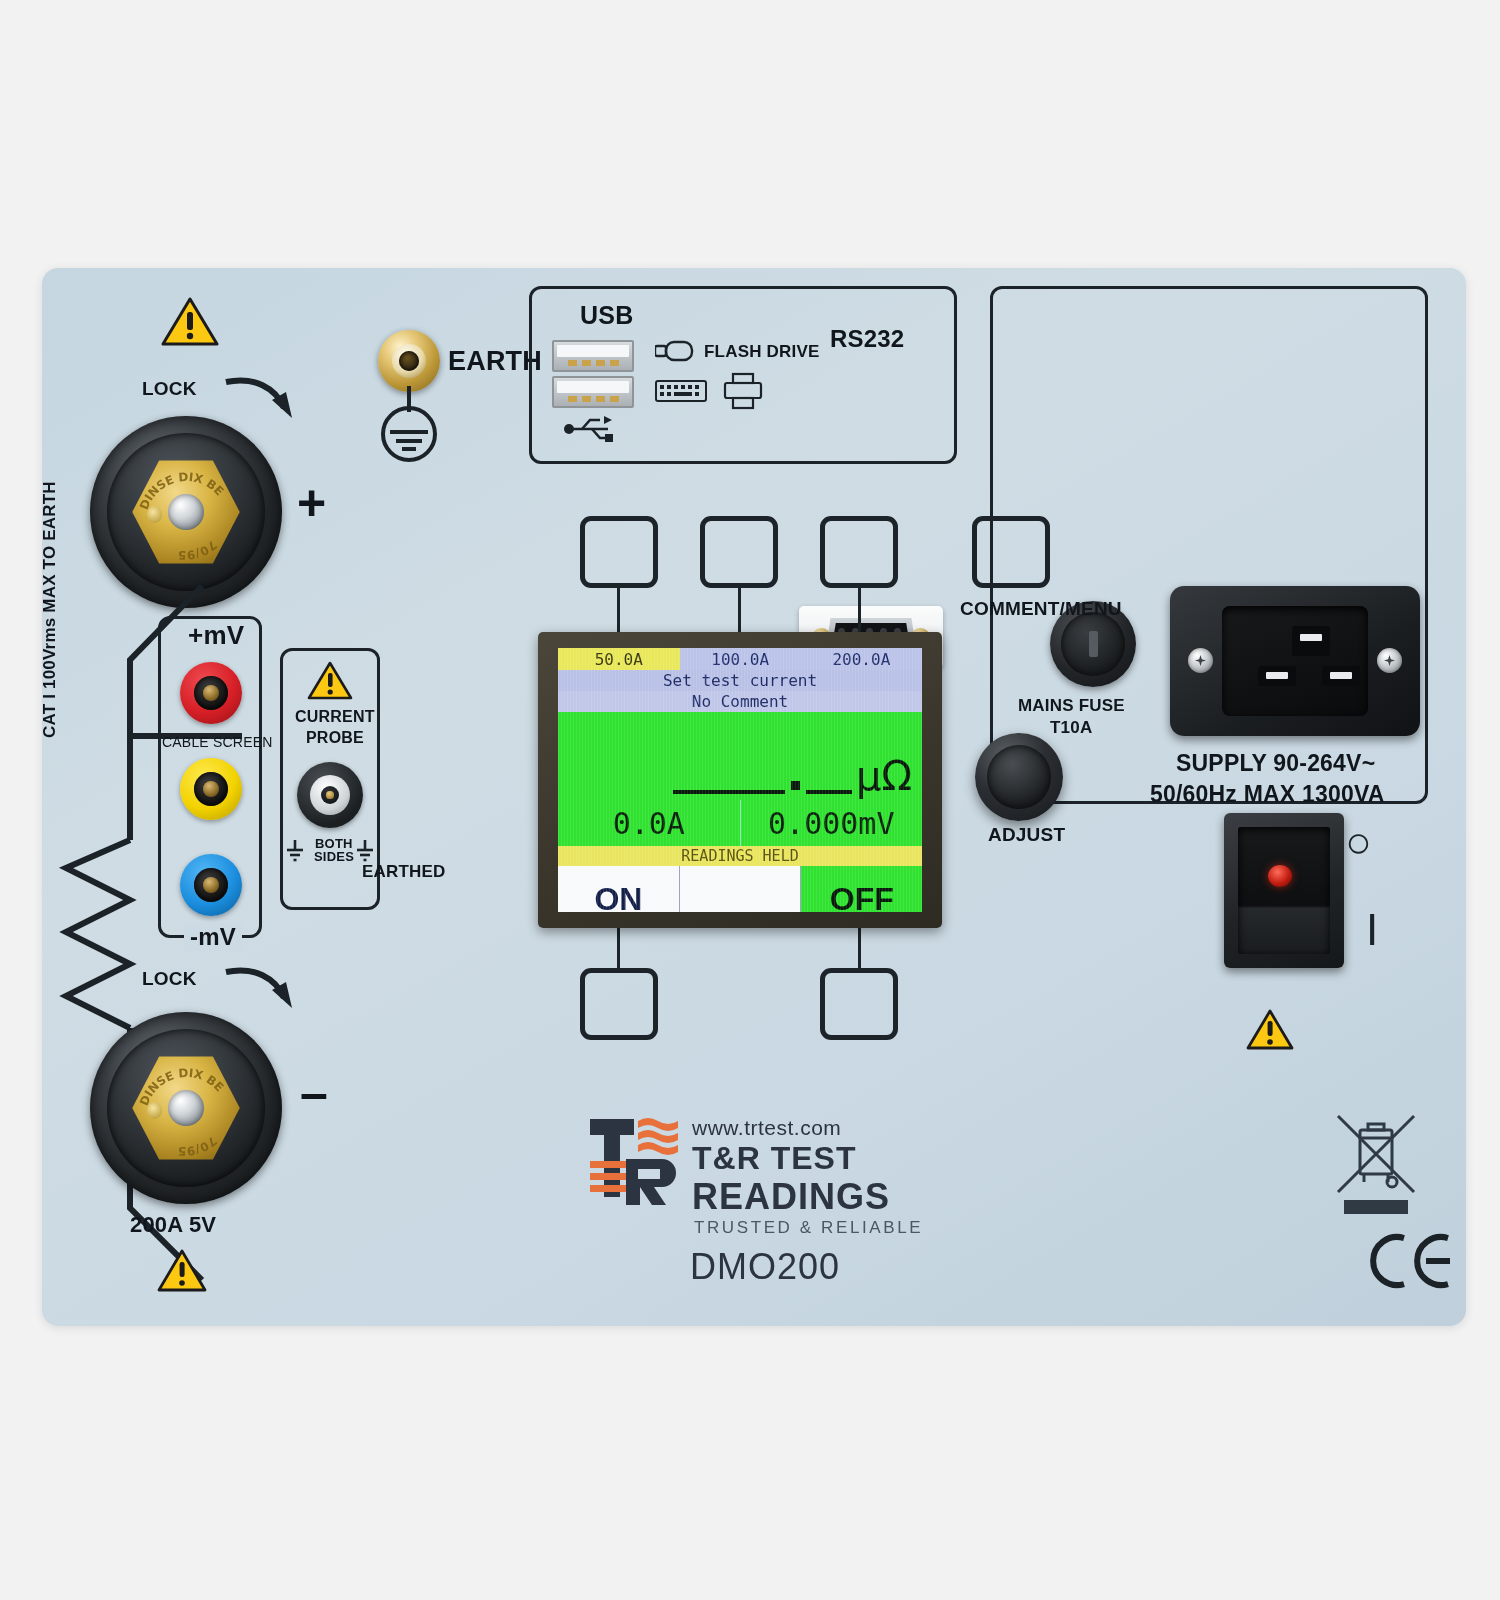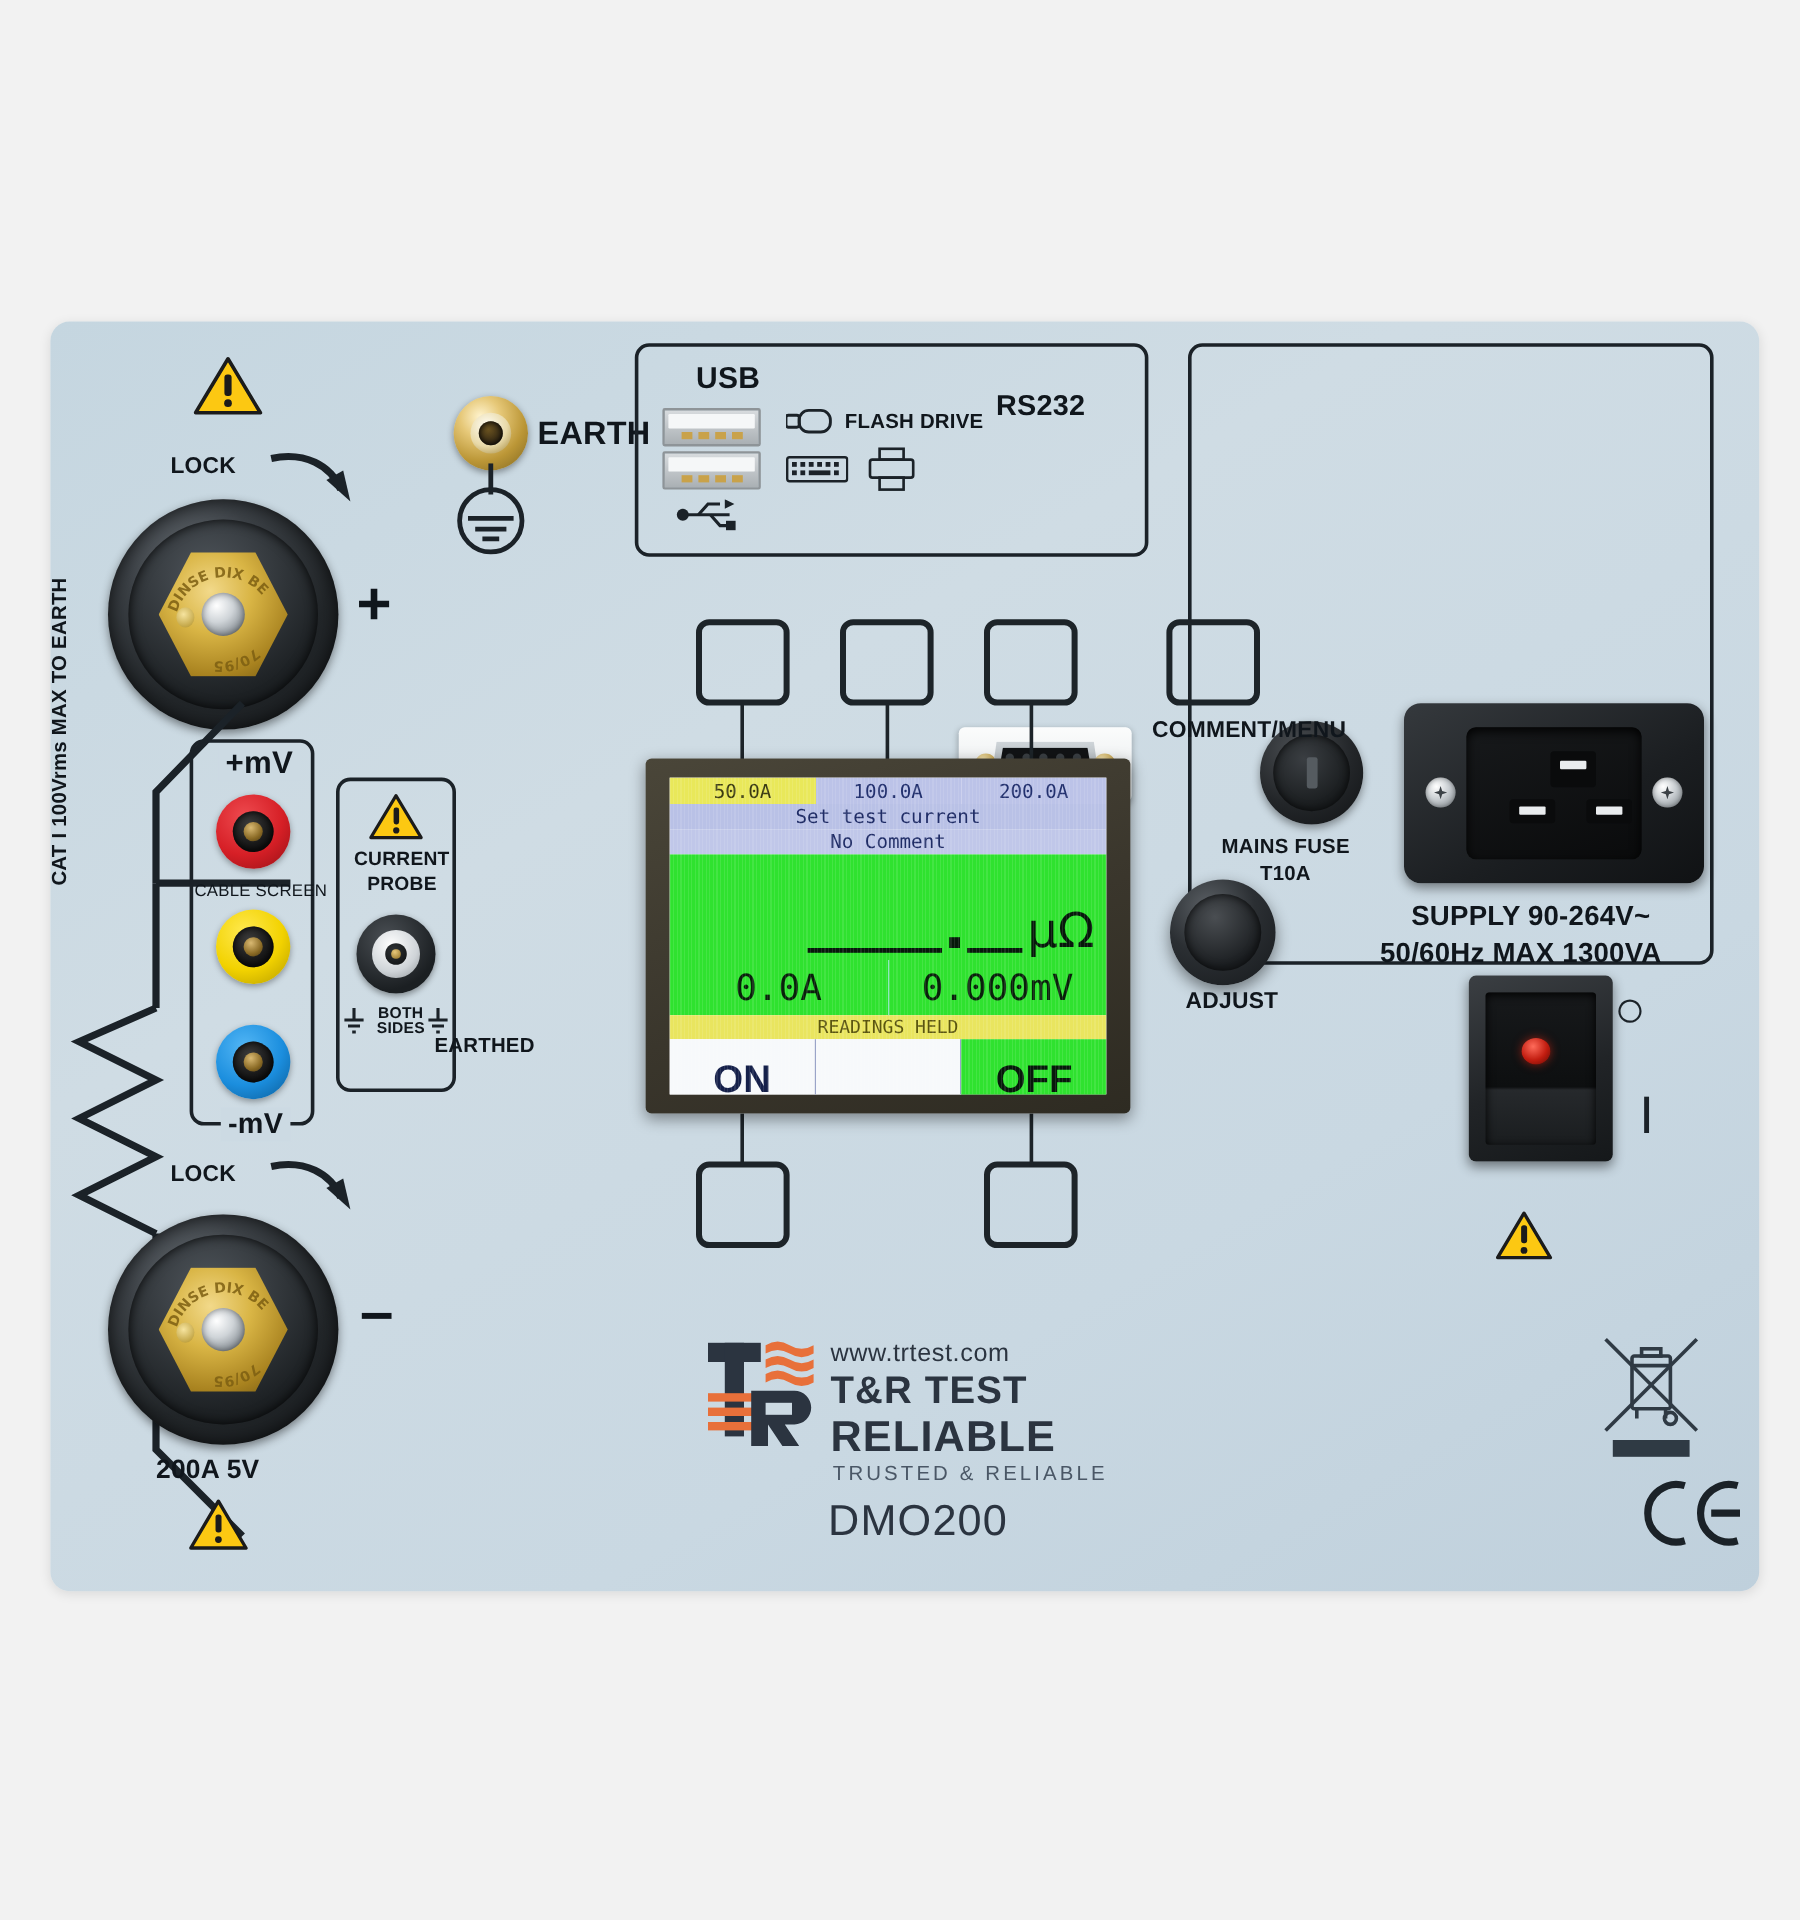--- a/index.html
+++ b/index.html
@@ -526,21 +526,21 @@
           <rect x="4" y="48" width="44" height="7"></rect>
           <rect x="4" y="60" width="44" height="7"></rect>
           <rect x="4" y="72" width="44" height="7"></rect>
         </g>
         <path d="M52 46 h24 a14 14 0 0 1 0 28 h-8 l12 18 h-14 l-12 -18 v18 h-14 v-46 z" fill="#2b3440"></path>
         <rect x="52" y="56" width="22" height="10" fill="#ccdae3"></rect>
       </svg>
     </div>
     <div class="txt thin" style="left:650px;top:848px;font-size:21px;color:#2b3440;letter-spacing:.5px;">www.trtest.com</div>
     <div class="txt" style="left:650px;top:872px;font-size:32px;color:#2b3440;letter-spacing:1px;">T&amp;R TEST</div>
-    <div class="txt" style="left:650px;top:908px;font-size:36px;color:#2b3440;letter-spacing:1px;">RELIABLE</div>
+    <div class="txt" style="left:650px;top:908px;font-size:36px;color:#2b3440;letter-spacing:1px;">READINGS</div>
     <div class="txt thin" style="left:652px;top:950px;font-size:17px;color:#4a5766;letter-spacing:2.6px;">TRUSTED &amp; RELIABLE</div>
     <div class="txt thin" style="left:648px;top:978px;font-size:36px;color:#2b3440;letter-spacing:1px;">DMO200</div>
 
     <div class="svgabs" style="left:1288px;top:840px;">
       <svg width="92" height="112" viewBox="0 0 92 112">
         <g stroke="#2f3a44" stroke-width="3" fill="none">
           <rect x="30" y="22" width="32" height="44" rx="2"></rect>
           <line x1="30" y1="30" x2="62" y2="30"></line>
           <rect x="38" y="16" width="16" height="6"></rect>
           <line x1="34" y1="66" x2="34" y2="74"></line>

